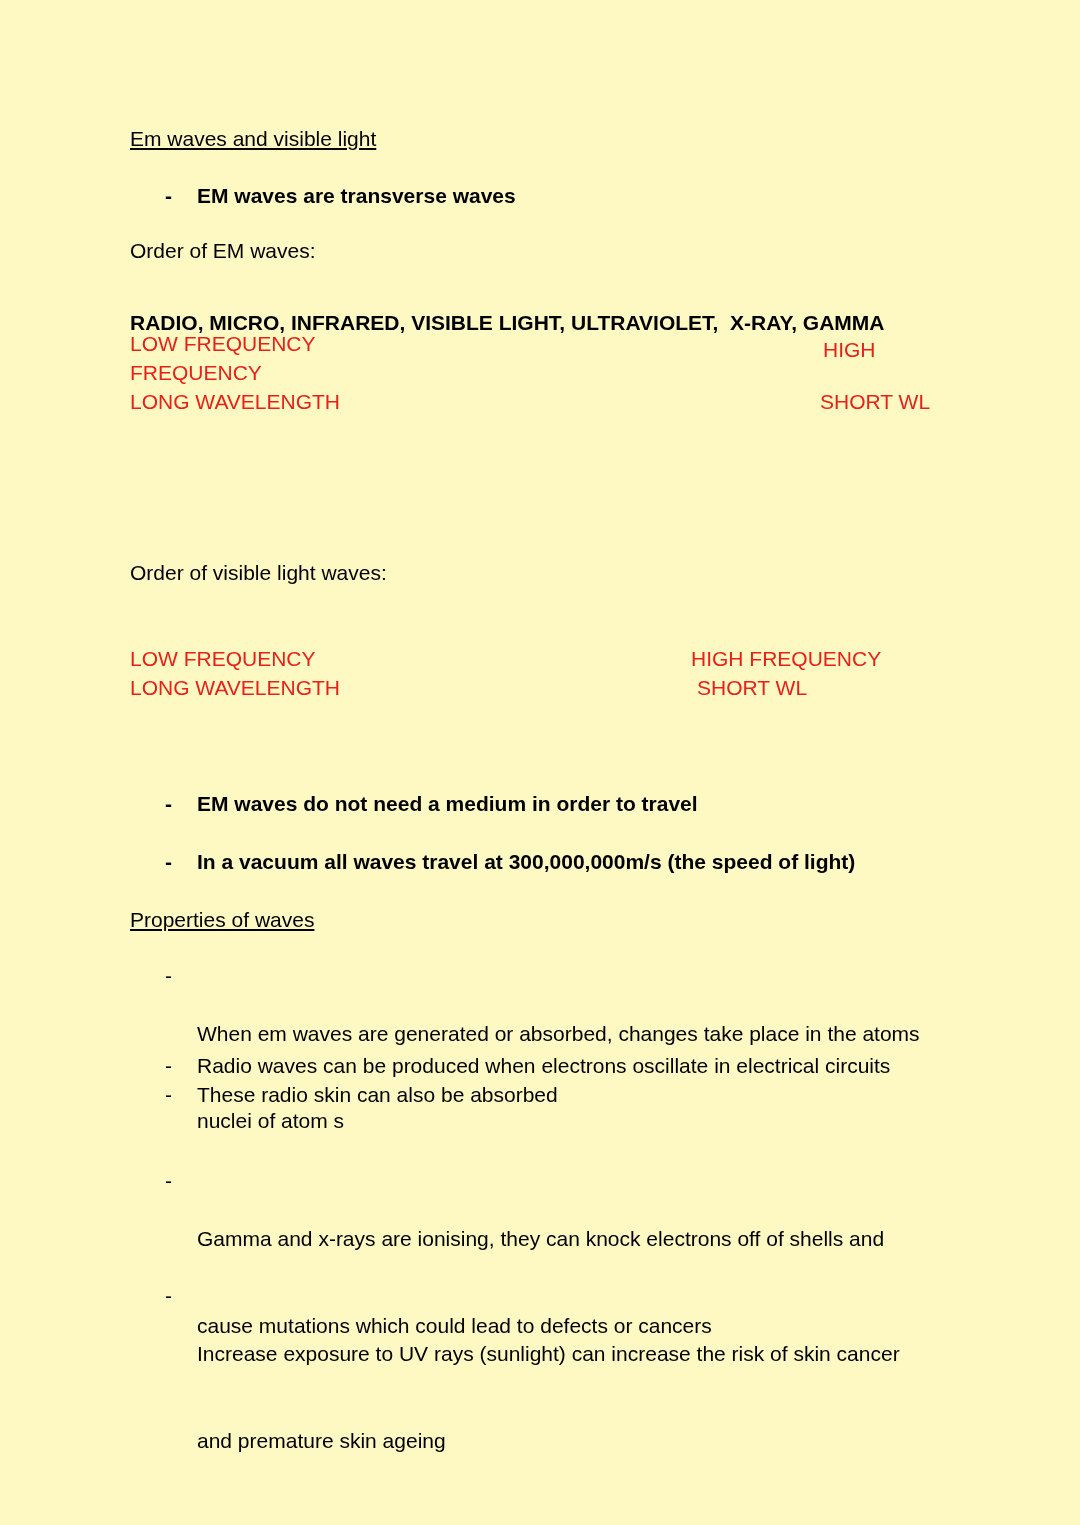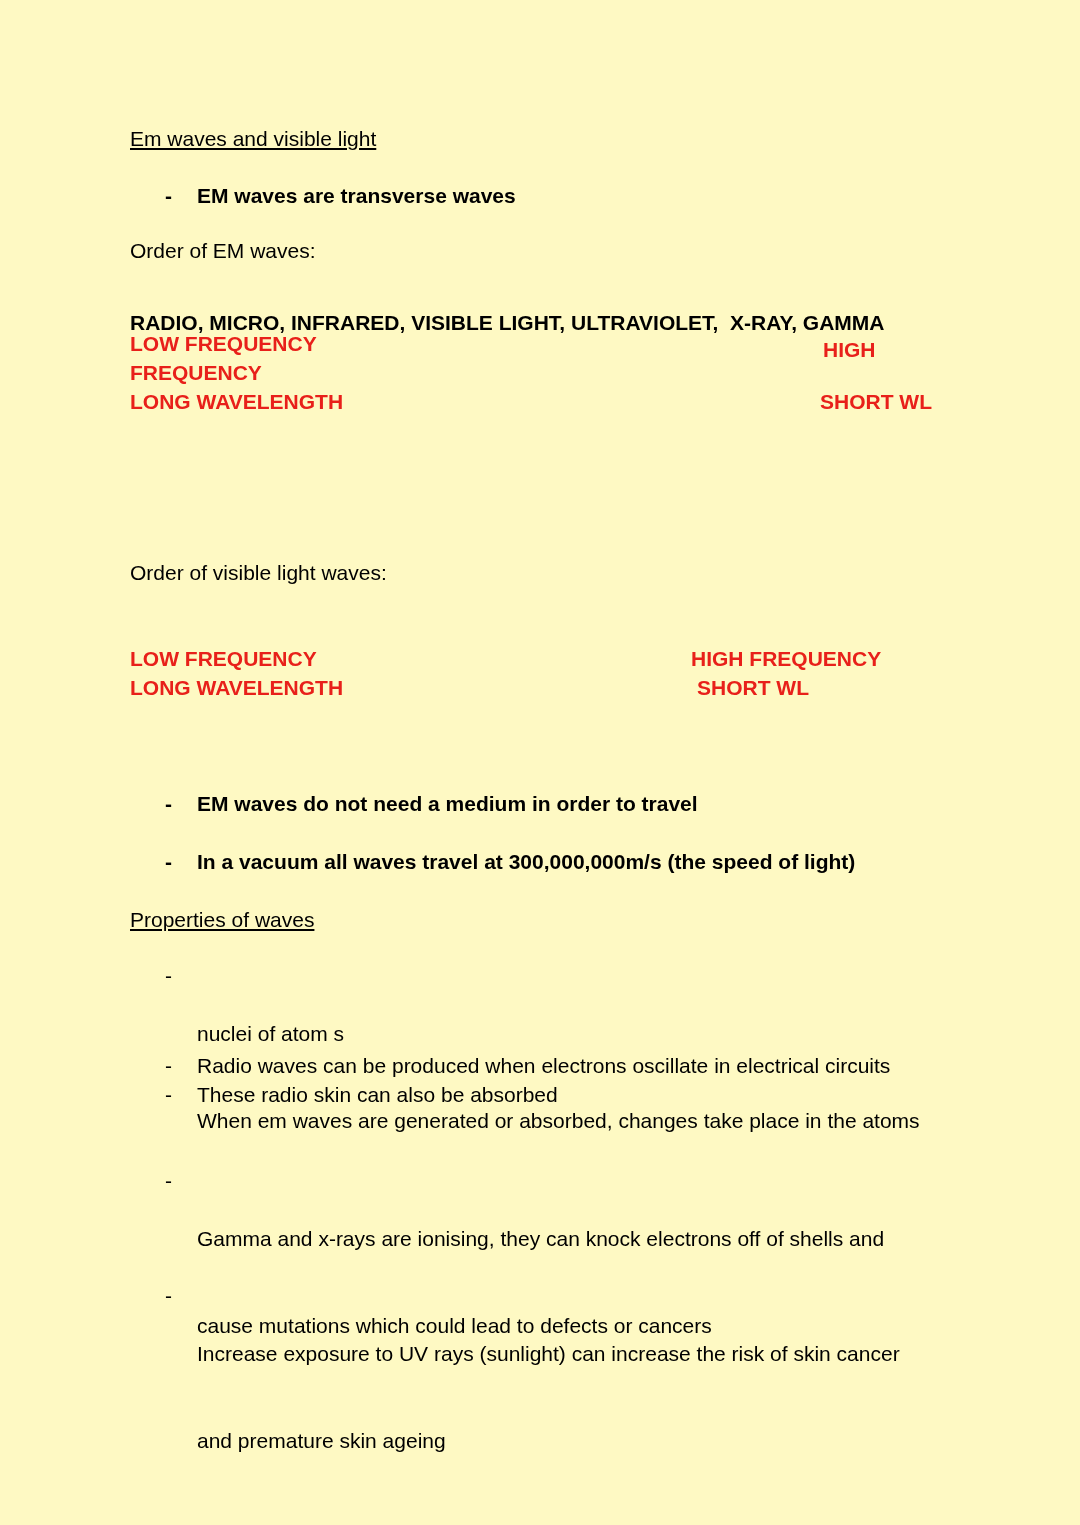--- a/index.html
+++ b/index.html
@@ -17,21 +17,21 @@
     line-height: 29px;
     color: #000000;
     overflow: hidden;
   }
   .abs {
     position: absolute;
     white-space: pre-wrap;
   }
   .u { text-decoration: underline; }
   .b { font-weight: bold; }
-  .red { color: #e8201a; font-weight: bold; }
+  .red { color: #e8201a; font-weight: normal; }
   .bullet {
     position: absolute;
     left: 165px;
     display: flex;
     align-items: flex-start;
     white-space: pre-wrap;
   }
   .dash {
     width: 32px;
     flex: none;
@@ -75,22 +75,22 @@
   <div class="bullet b" style="top:847px;">
     <span class="dash">-</span>
     <span class="btxt">In a vacuum all waves travel at 300,000,000m/s (the speed of light)</span>
   </div>
 
   <div class="abs u" style="left:130px; top:905px;">Properties of waves</div>
 
   <div class="bullet" style="top:961px;">
     <span class="dash">-</span>
     <span class="btxt">
+      <div>When em waves are generated or absorbed, changes take place in the atoms</div>
       <div>nuclei of atom s</div>
-      <div>When em waves are generated or absorbed, changes take place in the atoms</div>
     </span>
   </div>
 
   <div class="bullet" style="top:1051px;">
     <span class="dash">-</span>
     <span class="btxt">Radio waves can be produced when electrons oscillate in electrical circuits</span>
   </div>
 
   <div class="bullet" style="top:1080px;">
     <span class="dash">-</span>

